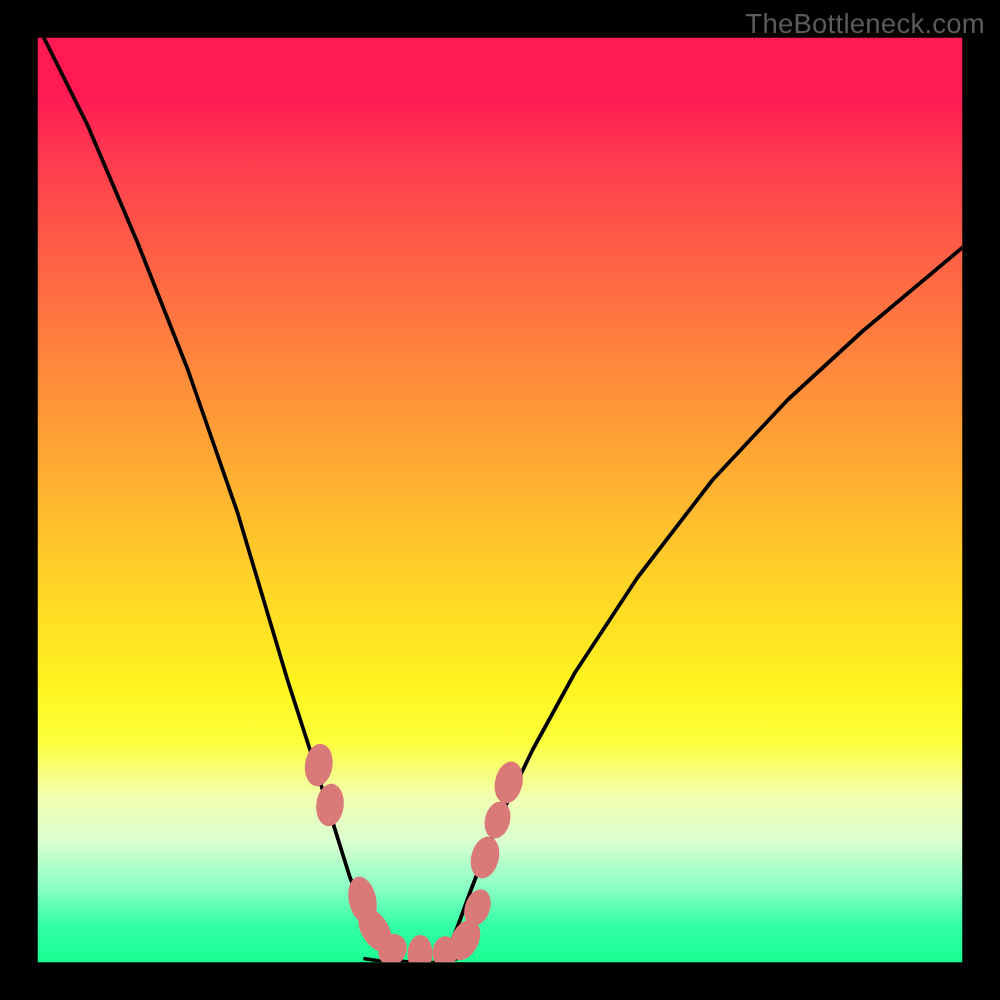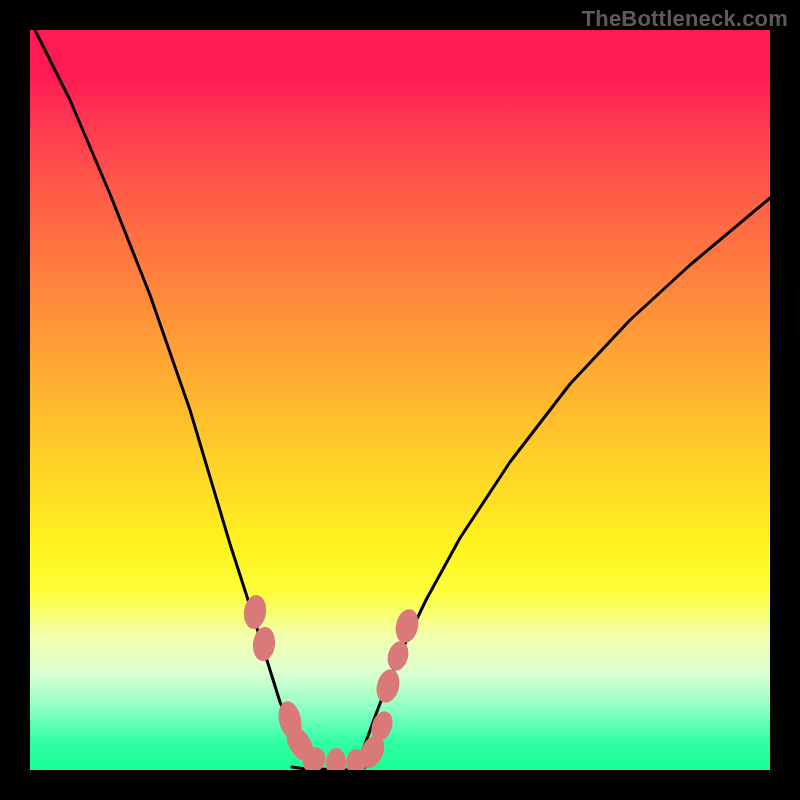--- a/index.html
+++ b/index.html
@@ -40,21 +40,21 @@
       #1aff94 100%
     );
   }
   .watermark {
     position: absolute;
     top: 6px;
     right: 12px;
     font-size: 22px;
     color: #5b5b5b;
     letter-spacing: 0.2px;
-    font-weight: 700;
+    font-weight: 400;
   }
   svg.curves {
     position: absolute;
     inset: 0;
     width: 740px;
     height: 740px;
   }
 </style>
 </head>
 <body>

